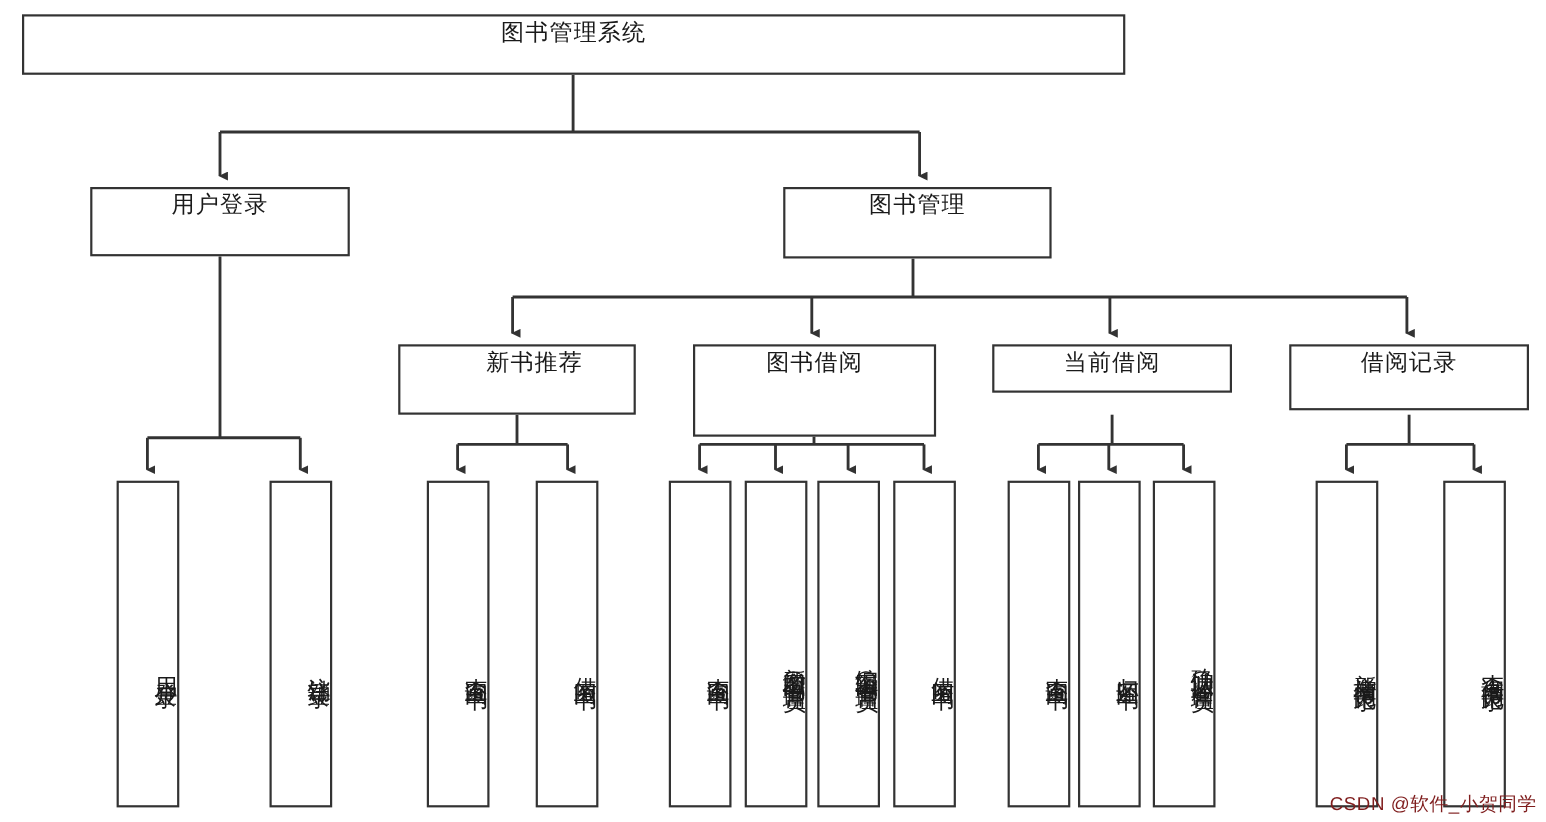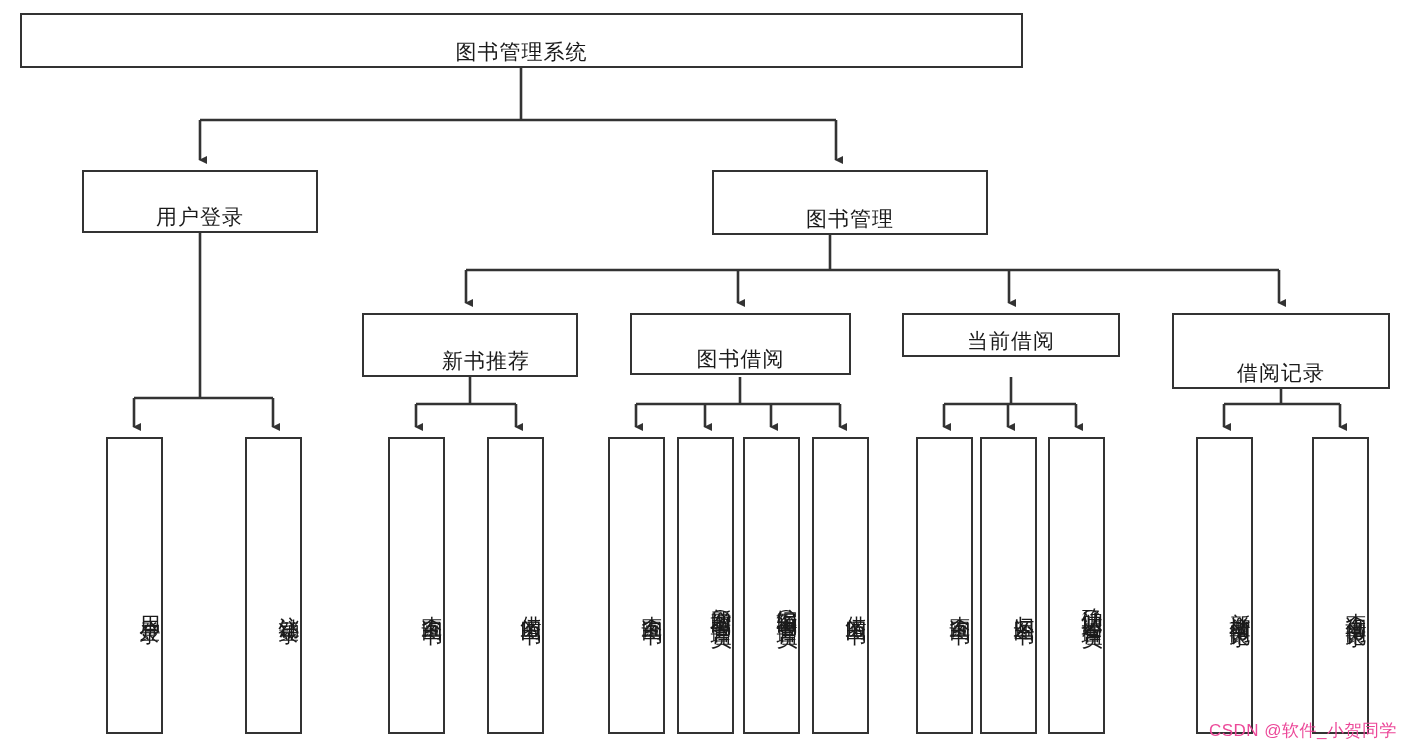--- a/index.html
+++ b/index.html
@@ -25,21 +25,21 @@
     width: 1405px;
     height: 747px;
     pointer-events: none;
   }
   .node {
     position: absolute;
     box-sizing: border-box;
     background: #ffffff;
     border: 2px solid #333333;
     display: flex;
-    align-items: flex-end;
+    align-items: flex-start;
     justify-content: center;
     color: #1a1a1a;
     letter-spacing: 1px;
   }
   .node.horiz {
     font-size: 21px;
   }
   .node.vert {
     writing-mode: vertical-rl;
     text-orientation: upright;
@@ -51,21 +51,21 @@
     line-height: 1.05;
   }
   .node .label {
     white-space: nowrap;
   }
   #watermark {
     position: absolute;
     right: 8px;
     bottom: 5px;
     font-size: 17px;
-    color: #ec4899;
+    color: #7f1d1d;
     letter-spacing: 0.5px;
     white-space: nowrap;
     margin-top: 21px;
   }
 </style>
 </head>
 <body>
 
 <div id="canvas">
 
@@ -119,33 +119,33 @@
     </g>
   </svg>
 
   <div id="nodes-layer">
       <div class="node horiz" style="left: 20px; top: 13px; width: 1003px; height: 55px;">
         <span class="label">图书管理系统</span>
       </div>
       <div class="node horiz" style="left: 82px; top: 170px; width: 236px; height: 63px;">
         <span class="label">用户登录</span>
       </div>
-      <div class="node horiz" style="left: 712px; top: 170px; width: 276px; height: 65px;">
+      <div class="node horiz" style="left: 712px; top: 170px; width: 244px; height: 65px;">
         <span class="label">图书管理</span>
       </div>
       <div class="node horiz" style="left: 362px; top: 313px; width: 216px; height: 64px; padding-left: 32px;">
         <span class="label">新书推荐</span>
       </div>
-      <div class="node horiz" style="left: 630px; top: 313px; width: 221px; height: 62px;">
+      <div class="node horiz" style="left: 630px; top: 313px; width: 221px; height: 84px;">
         <span class="label">图书借阅</span>
       </div>
       <div class="node horiz" style="left: 902px; top: 313px; width: 218px; height: 44px;">
         <span class="label">当前借阅</span>
       </div>
-      <div class="node horiz" style="left: 1172px; top: 313px; width: 218px; height: 76px;">
+      <div class="node horiz" style="left: 1172px; top: 313px; width: 218px; height: 60px;">
         <span class="label">借阅记录</span>
       </div>
       <div class="node vert" style="left: 106px; top: 437px; width: 57px; height: 297px;">
         <span class="label">用户登录</span>
       </div>
       <div class="node vert" style="left: 245px; top: 437px; width: 57px; height: 297px;">
         <span class="label">注销登录</span>
       </div>
       <div class="node vert" style="left: 388px; top: 437px; width: 57px; height: 297px;">
         <span class="label">查询图书</span>

